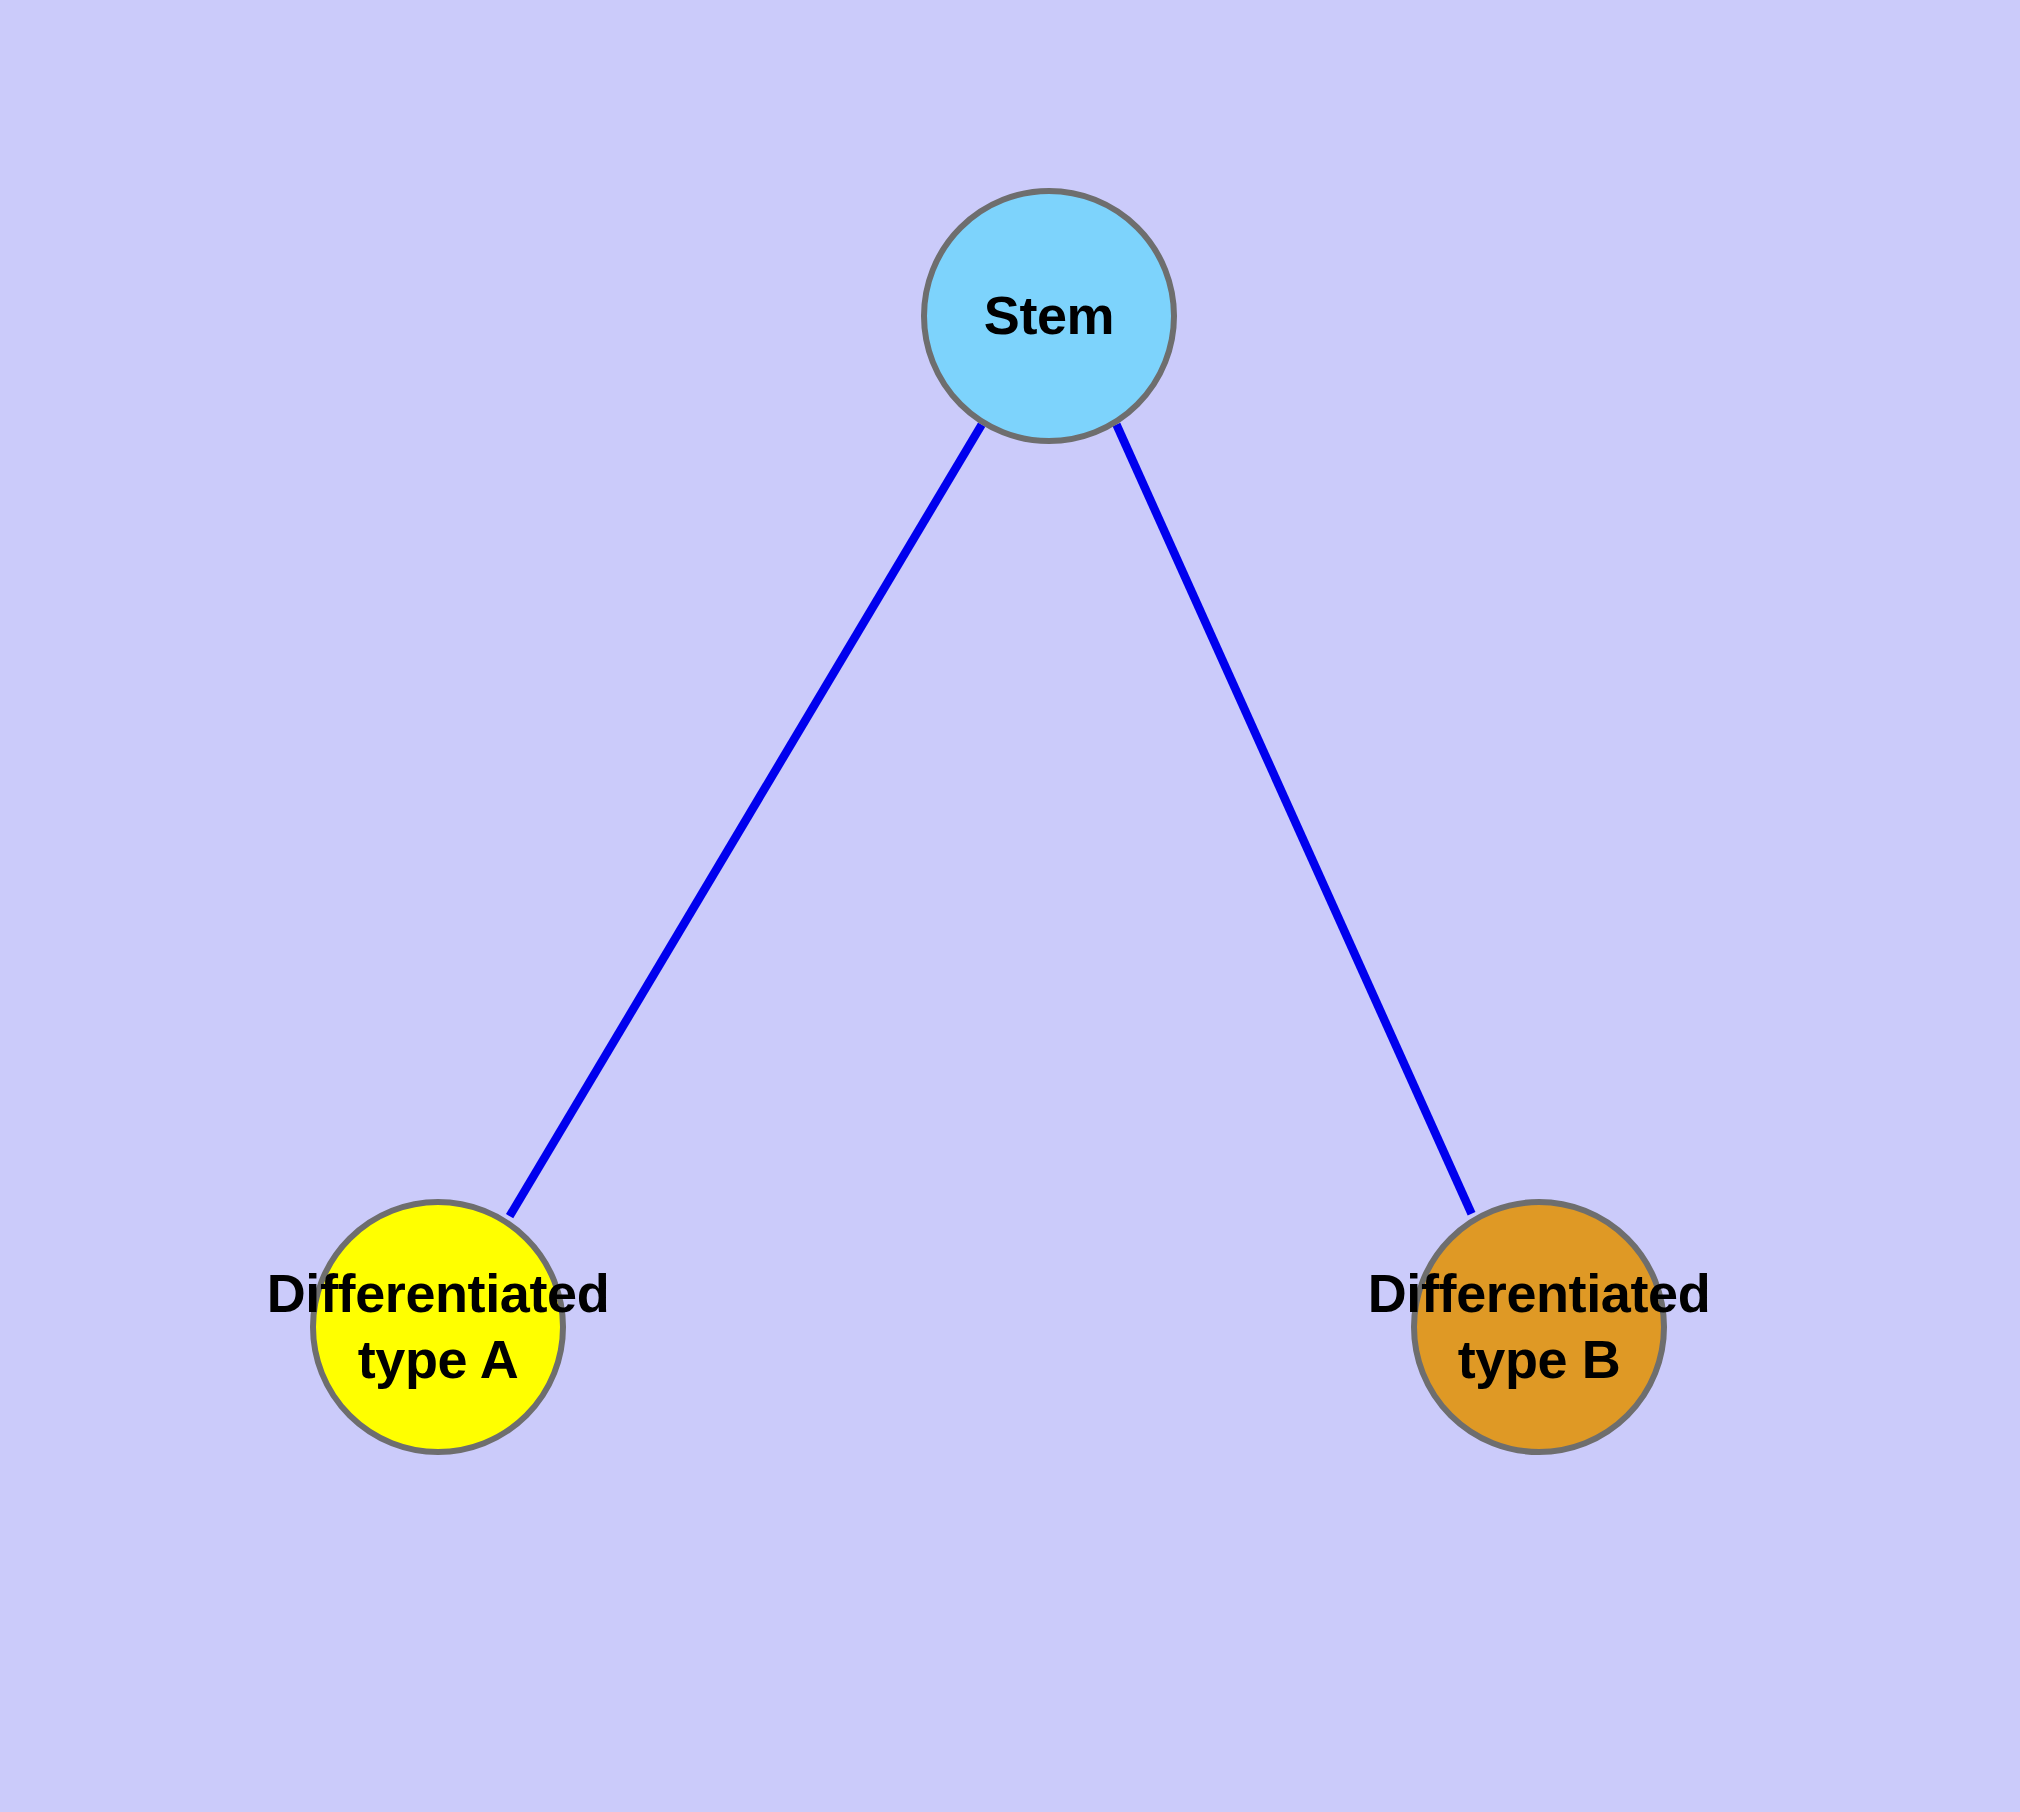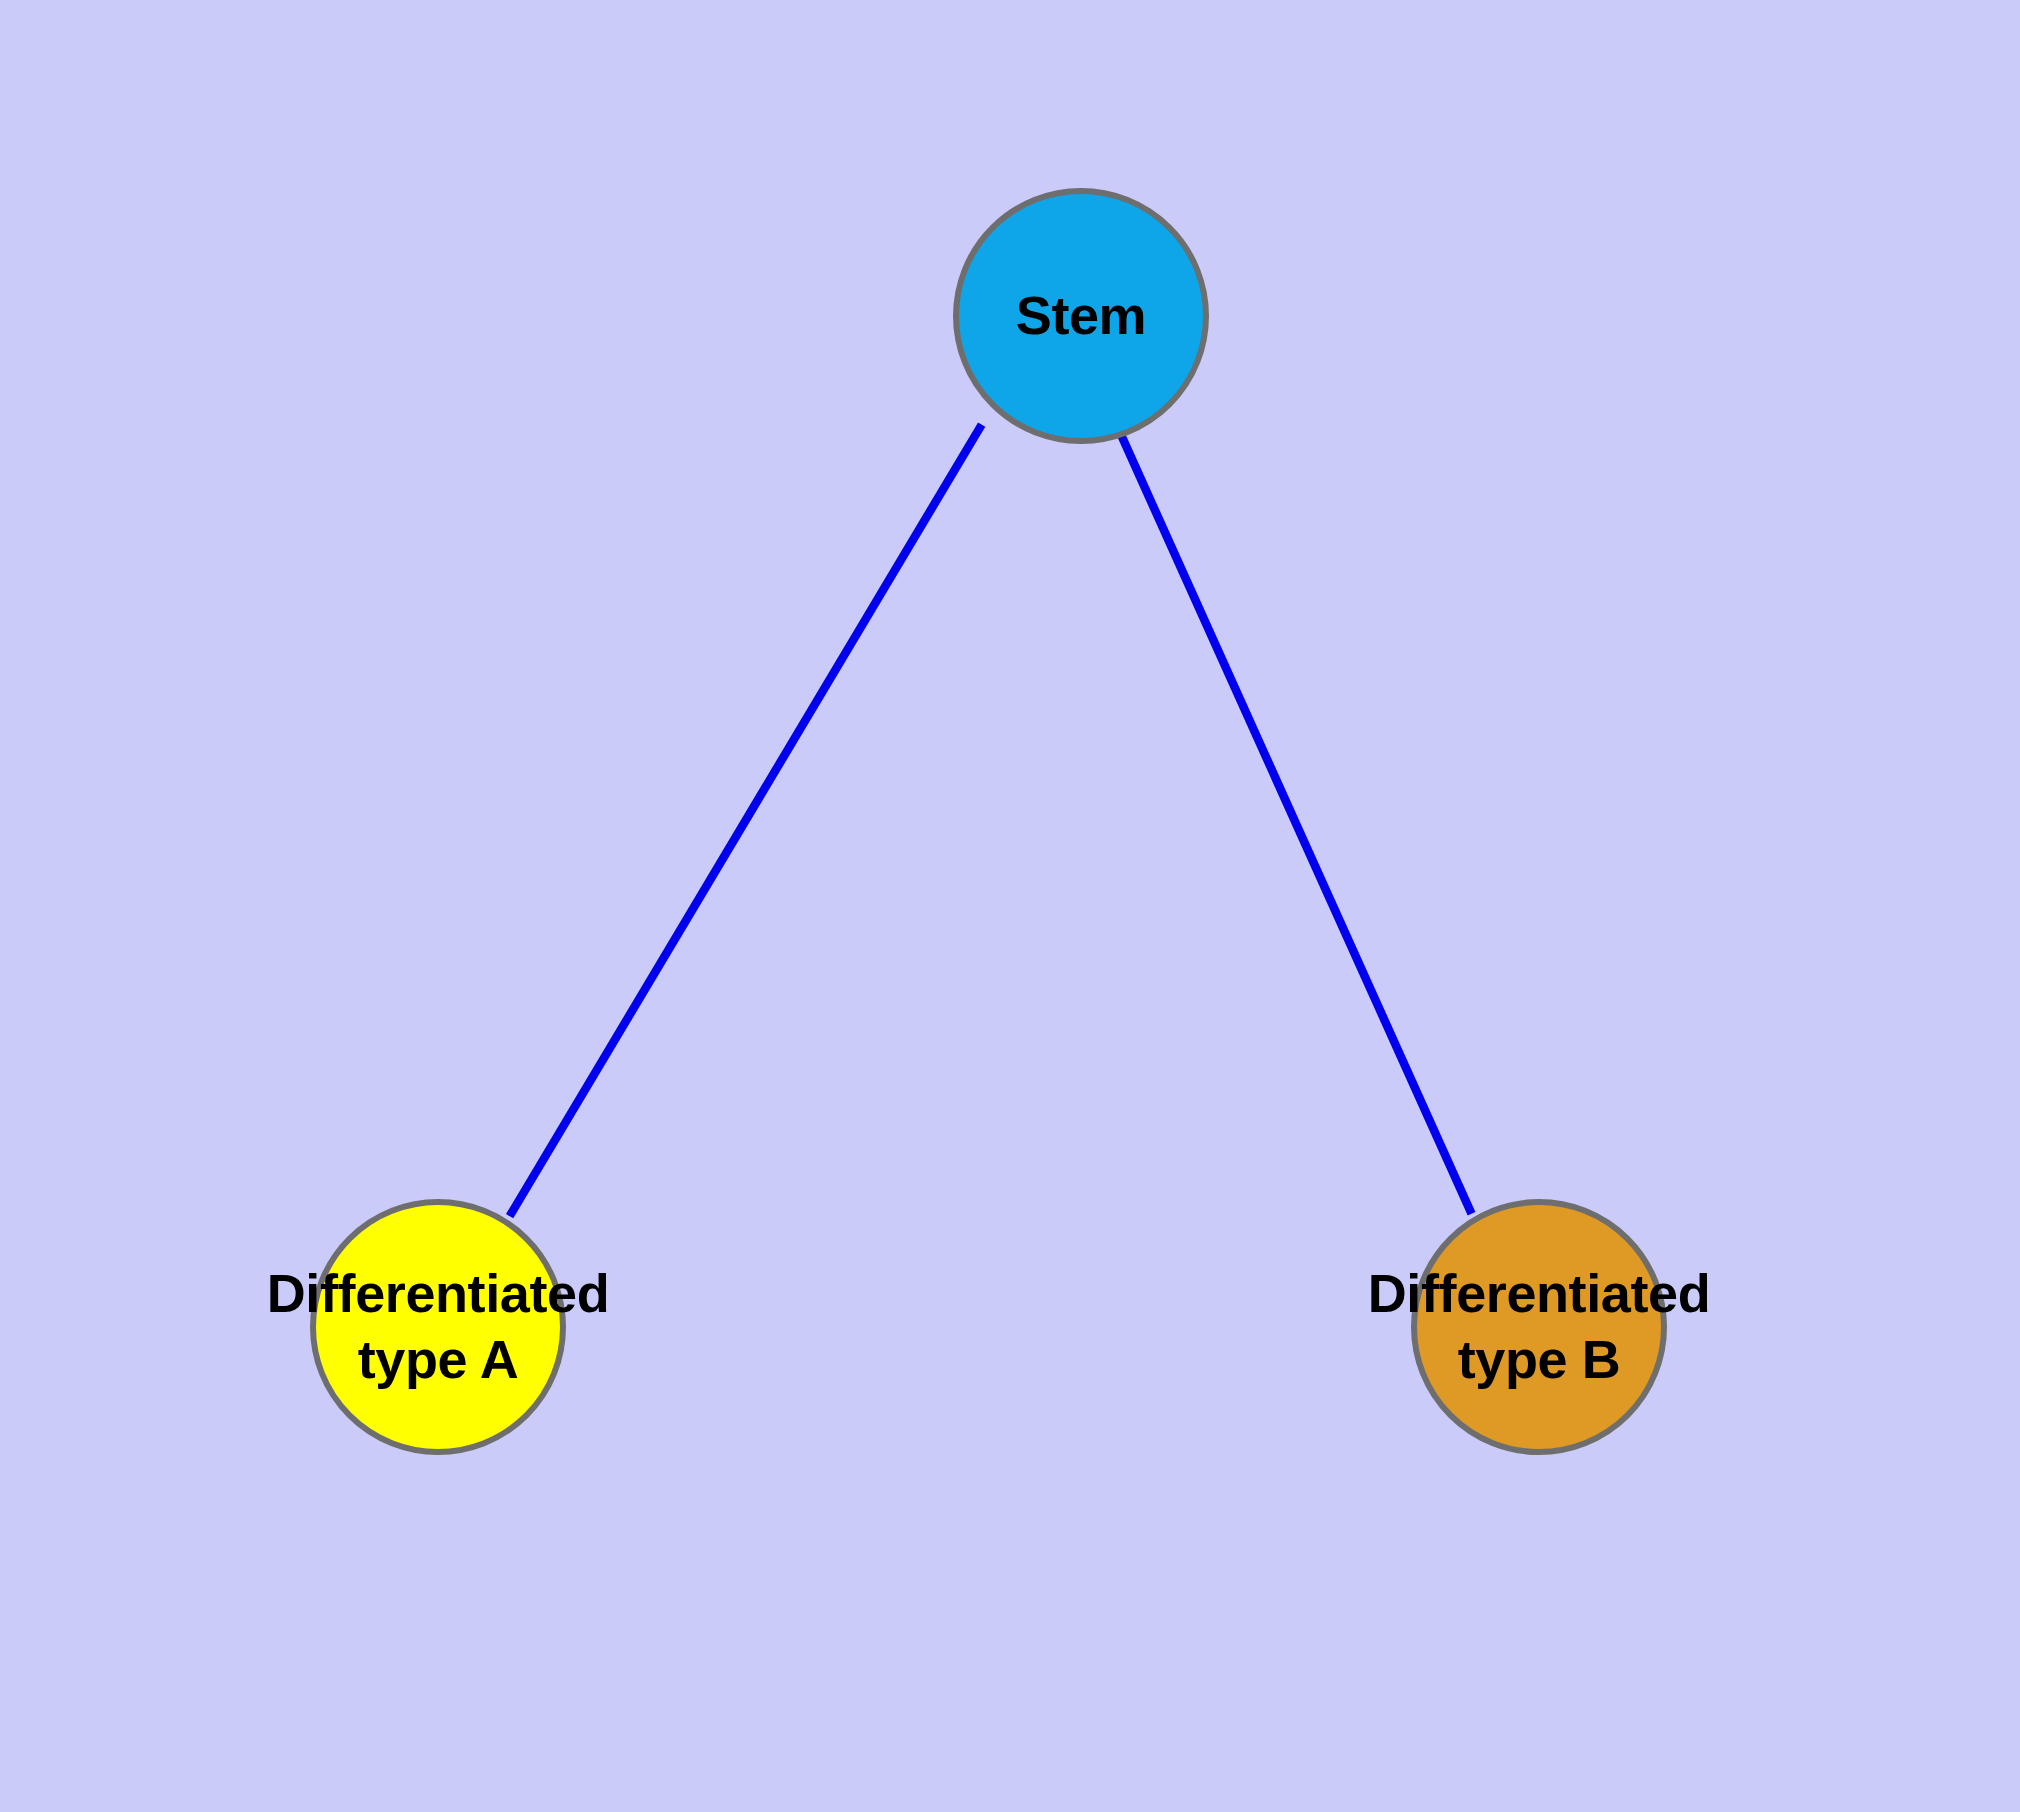--- a/index.html
+++ b/index.html
@@ -50,21 +50,21 @@
 </head>
 <body>
 
 <div id="graph-canvas" style="width: 2021px; height: 1812px; background: rgb(203, 203, 250);">
 
   <svg id="edge-layer" viewBox="0 0 2384 2138" xmlns="http://www.w3.org/2000/svg">
     <line x1="1158" y1="501" x2="601" y2="1435" stroke="#0000ee" stroke-width="10" stroke-linecap="butt"></line>
     <line x1="1317" y1="501" x2="1736" y2="1432" stroke="#0000ee" stroke-width="10" stroke-linecap="butt"></line>
   </svg>
 
-  <div class="node" style="left: 953px; top: 188px; width: 256px; height: 256px; background: #0ea5e9; border-color: rgb(110, 110, 110); border-width: 6px;">
+  <div class="node" style="left: 921px; top: 188px; width: 256px; height: 256px; background: #7dd3fc; border-color: rgb(110, 110, 110); border-width: 6px;">
     <span class="node-label" style="font-size: 54px; color: rgb(0, 0, 0);">Stem</span>
   </div>
 
   <div class="node" style="left: 310px; top: 1199px; width: 256px; height: 256px; background: rgb(255, 255, 0); border-color: rgb(110, 110, 110); border-width: 6px;">
     <span class="node-label" style="font-size: 54px; color: rgb(0, 0, 0);">Differentiated
 type A</span>
   </div>
 
   <div class="node" style="left: 1411px; top: 1199px; width: 256px; height: 256px; background: rgb(223, 153, 37); border-color: rgb(110, 110, 110); border-width: 6px;">
     <span class="node-label" style="font-size: 54px; color: rgb(0, 0, 0);">Differentiated

